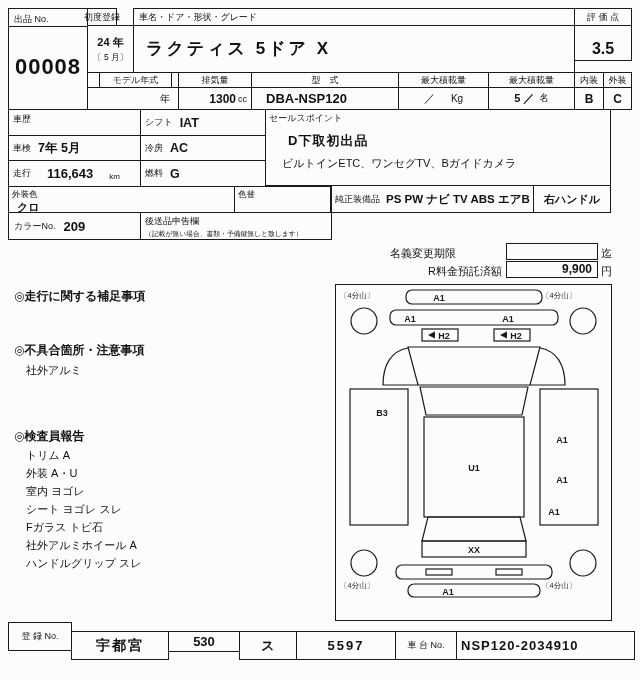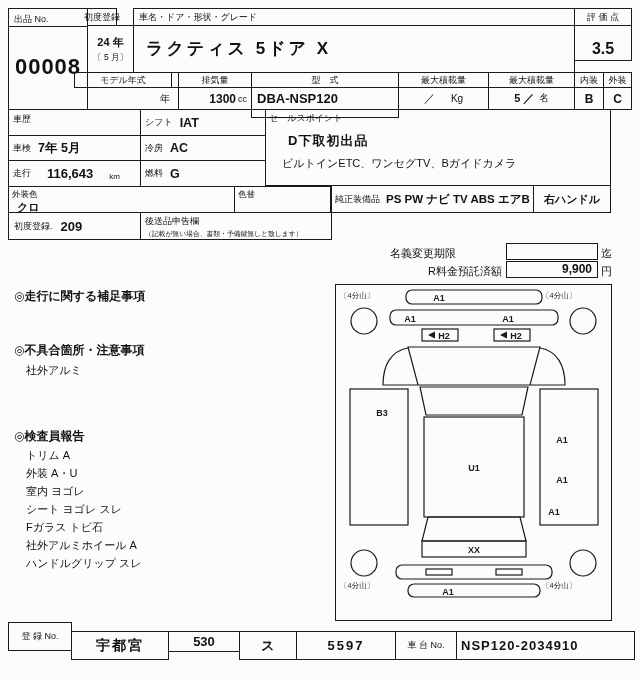--- a/index.html
+++ b/index.html
@@ -32,34 +32,34 @@
   </div>
 
   <div class="c" style="left:133px;top:8px;width:442px;height:18px;font-size:9px;line-height:16px;padding-left:5px">車名・ドア・形状・グレード</div>
   <div class="c" style="left:133px;top:25px;width:442px;height:48px;font-size:17px;font-weight:bold;letter-spacing:3px;line-height:46px;padding-left:12px">ラクティス 5ドア X</div>
 
   <div class="c" style="left:574px;top:8px;width:58px;height:53px">
     <div class="hd" style="height:17px;border-bottom:1px solid #1a1a1a">評 価 点</div>
     <div class="cflex" style="height:46px;font-size:16px;font-weight:bold">3.5</div>
   </div>
 
-  <div class="c hd" style="left:74px;top:72px;width:98px;height:16px">モデル年式</div>
+  <div class="c hd" style="left:99px;top:72px;width:73px;height:16px">モデル年式</div>
   <div class="c hd" style="left:178px;top:72px;width:74px;height:16px">排気量</div>
   <div class="c hd" style="left:251px;top:72px;width:148px;height:16px">型　式</div>
   <div class="c hd" style="left:398px;top:72px;width:91px;height:16px">最大積載量</div>
   <div class="c hd" style="left:488px;top:72px;width:87px;height:16px">最大積載量</div>
   <div class="c hd" style="left:574px;top:72px;width:30px;height:16px">内装</div>
   <div class="c hd" style="left:603px;top:72px;width:29px;height:16px">外装</div>
 
   <div class="c" style="left:87px;top:87px;width:92px;height:23px;font-size:10px;line-height:21px;text-align:right;padding-right:8px">年</div>
   <div class="c" style="left:178px;top:87px;width:74px;height:23px;display:flex;align-items:center;justify-content:flex-end;gap:2px;padding-right:4px">
     <span style="font-size:12px;font-weight:bold">1300</span>
     <span style="font-size:9px">cc</span>
   </div>
-  <div class="c" style="left:251px;top:87px;width:148px;height:31px;font-size:13px;font-weight:bold;line-height:21px;padding-left:5px">DBA-NSP120</div>
+  <div class="c" style="left:251px;top:87px;width:148px;height:23px;font-size:13px;font-weight:bold;line-height:21px;padding-left:14px">DBA-NSP120</div>
   <div class="c" style="left:398px;top:87px;width:91px;height:23px;display:flex;align-items:center;justify-content:center;gap:16px">
     <span style="font-size:11px">／</span>
     <span style="font-size:10px">Kg</span>
   </div>
   <div class="c" style="left:488px;top:87px;width:87px;height:23px;display:flex;align-items:center;justify-content:center;gap:5px">
     <span style="font-size:11px;font-weight:bold">5 ／</span>
     <span style="font-size:9.5px">名</span>
   </div>
   <div class="c cflex" style="left:574px;top:87px;width:30px;height:23px;font-size:12px;font-weight:bold">B</div>
   <div class="c cflex" style="left:603px;top:87px;width:29px;height:23px;font-size:12px;font-weight:bold">C</div>
@@ -101,21 +101,21 @@
     <span class="lblTL">色替</span>
   </div>
 
   <div class="c" style="left:330px;top:185px;width:204px;height:28px;display:flex;align-items:center;gap:6px;padding-left:4px">
     <span style="font-size:9px">純正装備品</span>
     <span style="font-size:11.5px;font-weight:bold;white-space:nowrap">PS PW ナビ TV ABS エアB</span>
   </div>
   <div class="c cflex" style="left:533px;top:185px;width:78px;height:28px;font-size:11px;font-weight:bold">右ハンドル</div>
 
   <div class="c" style="left:8px;top:212px;width:133px;height:28px;display:flex;align-items:center;gap:8px;padding-left:5px">
-    <span style="font-size:9px">初度登録.</span>
+    <span style="font-size:9px">カラーNo.</span>
     <span style="font-size:13px;font-weight:bold">209</span>
   </div>
   <div class="c" style="left:140px;top:212px;width:192px;height:28px;padding:2px 0 0 4px">
     <div style="font-size:9px">後送品申告欄</div>
     <div style="font-size:6.8px;margin-top:1px">（記載が無い場合、書類・予備鍵無しと致します）</div>
   </div>
 
   <div class="t" style="left:390px;top:246px;width:112px;text-align:left;font-size:11px">名義変更期限</div>
   <div class="c" style="left:506px;top:243px;width:92px;height:17px;font-size:11px;text-align:right;padding-right:4px"></div>
   <div class="t" style="left:601px;top:246px;font-size:11px">迄</div>

